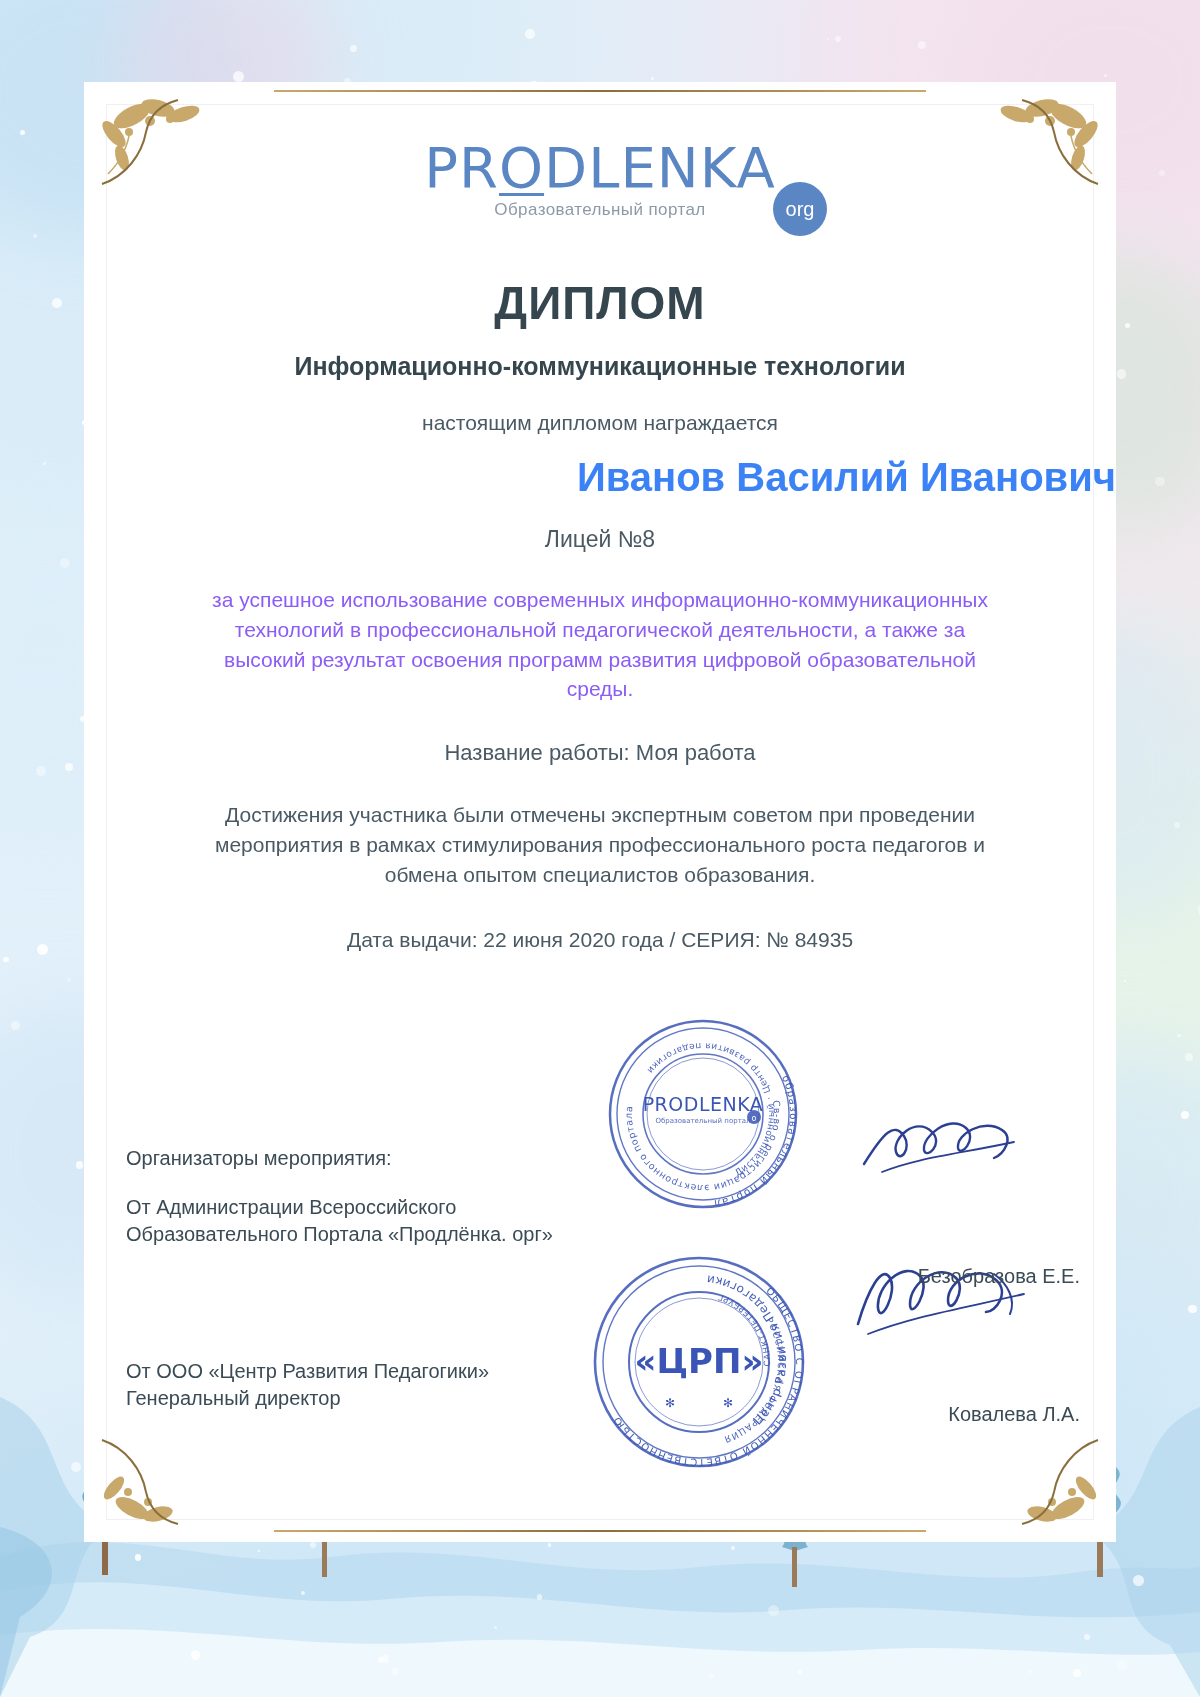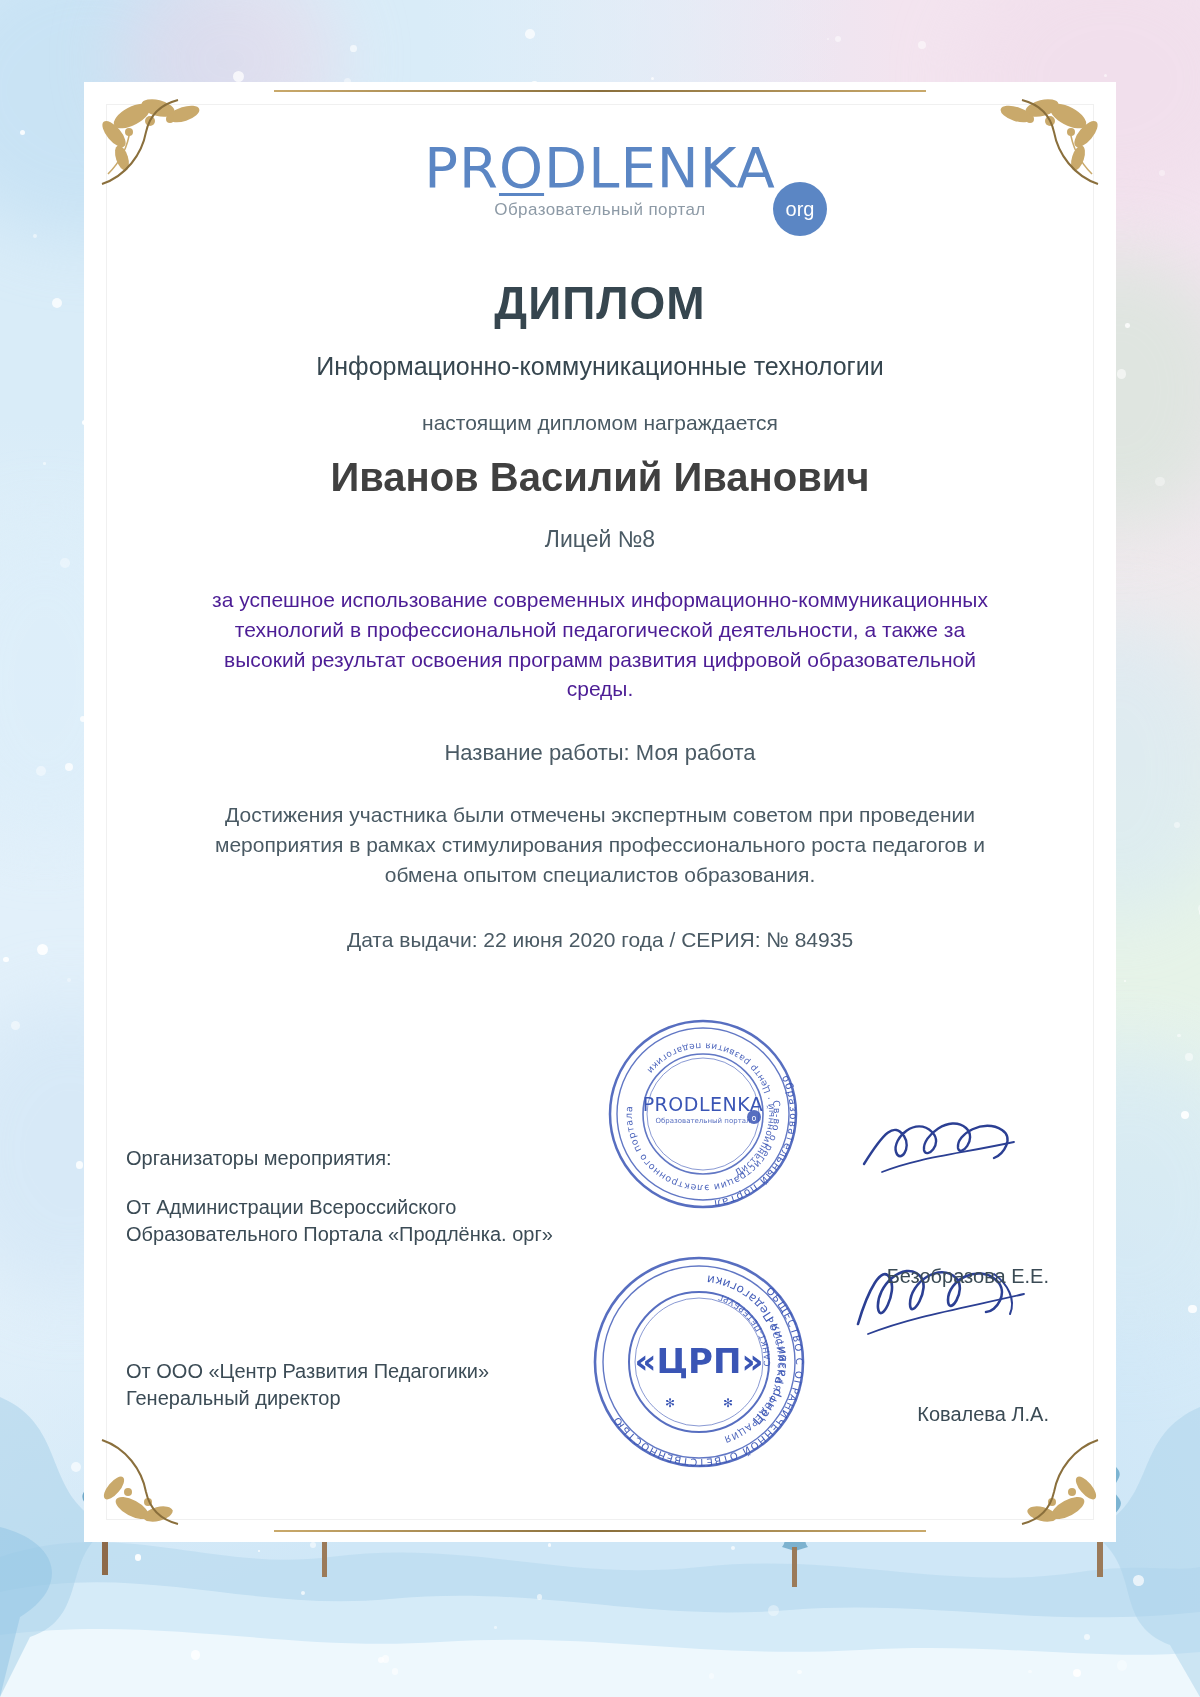--- a/index.html
+++ b/index.html
@@ -33,30 +33,30 @@
   
   .content{position:absolute;left:0;right:0;top:0;text-align:center;color:#3b4b55;}
   .logo-wrap{position:relative;width:430px;margin:58px auto 0;height:92px;}
   .logo-word{font-size:56px;letter-spacing:1px;color:#5b86c4;font-weight:400;
     font-family:"DejaVu Sans", sans-serif;line-height:1;display:block;white-space:nowrap;}
   .logo-word .u{text-decoration:underline;text-underline-offset:6px;text-decoration-thickness:3px;}
   .logo-org{position:absolute;right:-12px;top:42px;width:54px;height:54px;border-radius:50%;
     background:#5b86c4;color:#fff;font-size:20px;line-height:54px;text-align:center;}
   .logo-sub{font-size:17px;color:#8d9aa6;margin-top:4px;letter-spacing:.4px;}
   h1.title{font-size:46px;font-weight:bold;letter-spacing:1px;color:#36464f;margin:44px 0 0;}
-  .subtitle{font-size:25px;font-weight:normal;color:#36464f;margin:22px 0 0;}
+  .subtitle{font-size:25px;font-weight:bold;color:#36464f;margin:22px 0 0;}
   .awarded{font-size:21px;color:#4a5a64;margin:30px 0 0;font-weight:400;}
-  .fio{font-size:40px;font-weight:bold;color:#404040;margin:20px 0 0;}
+  .fio{font-size:40px;font-weight:bold;color:#3b82f6;margin:20px 0 0;text-align:right;}
   .school{font-size:23px;color:#4a5a64;margin:26px 8px 0;}
-  .para{width:800px;margin:32px auto 0;font-size:21px;line-height:1.42;color:#4c1d95;}
+  .para{width:800px;margin:32px auto 0;font-size:21px;line-height:1.42;color:#8b5cf6;}
   .worktitle{font-size:22px;color:#4a5a64;margin:36px 0 12px;}
   .para2{width:800px;margin:34px auto 0;font-size:21px;line-height:1.42;color:#4a5a64;}
   .issue{font-size:21px;color:#4a5a64;margin:38px 0 0;}
   
-  .footer{position:absolute;left:42px;right:57px;bottom:130px;}
+  .footer{position:absolute;left:42px;right:26px;bottom:130px;}
   .org-head{font-size:20px;color:#3b4b55;}
   .org-block{margin-top:24px;font-size:20px;line-height:1.35;color:#3b4b55;}
   .org-block2{margin-top:110px;font-size:20px;line-height:1.35;color:#3b4b55;}
   .signer{position:absolute;right:10px;font-size:20px;color:#3b4b55;white-space:nowrap;}
   .signer.a{top:118px;}
   .signer.b{top:256px;}
   
   .corner{position:absolute;width:150px;height:110px;}
   
   .tree{position:absolute;}

